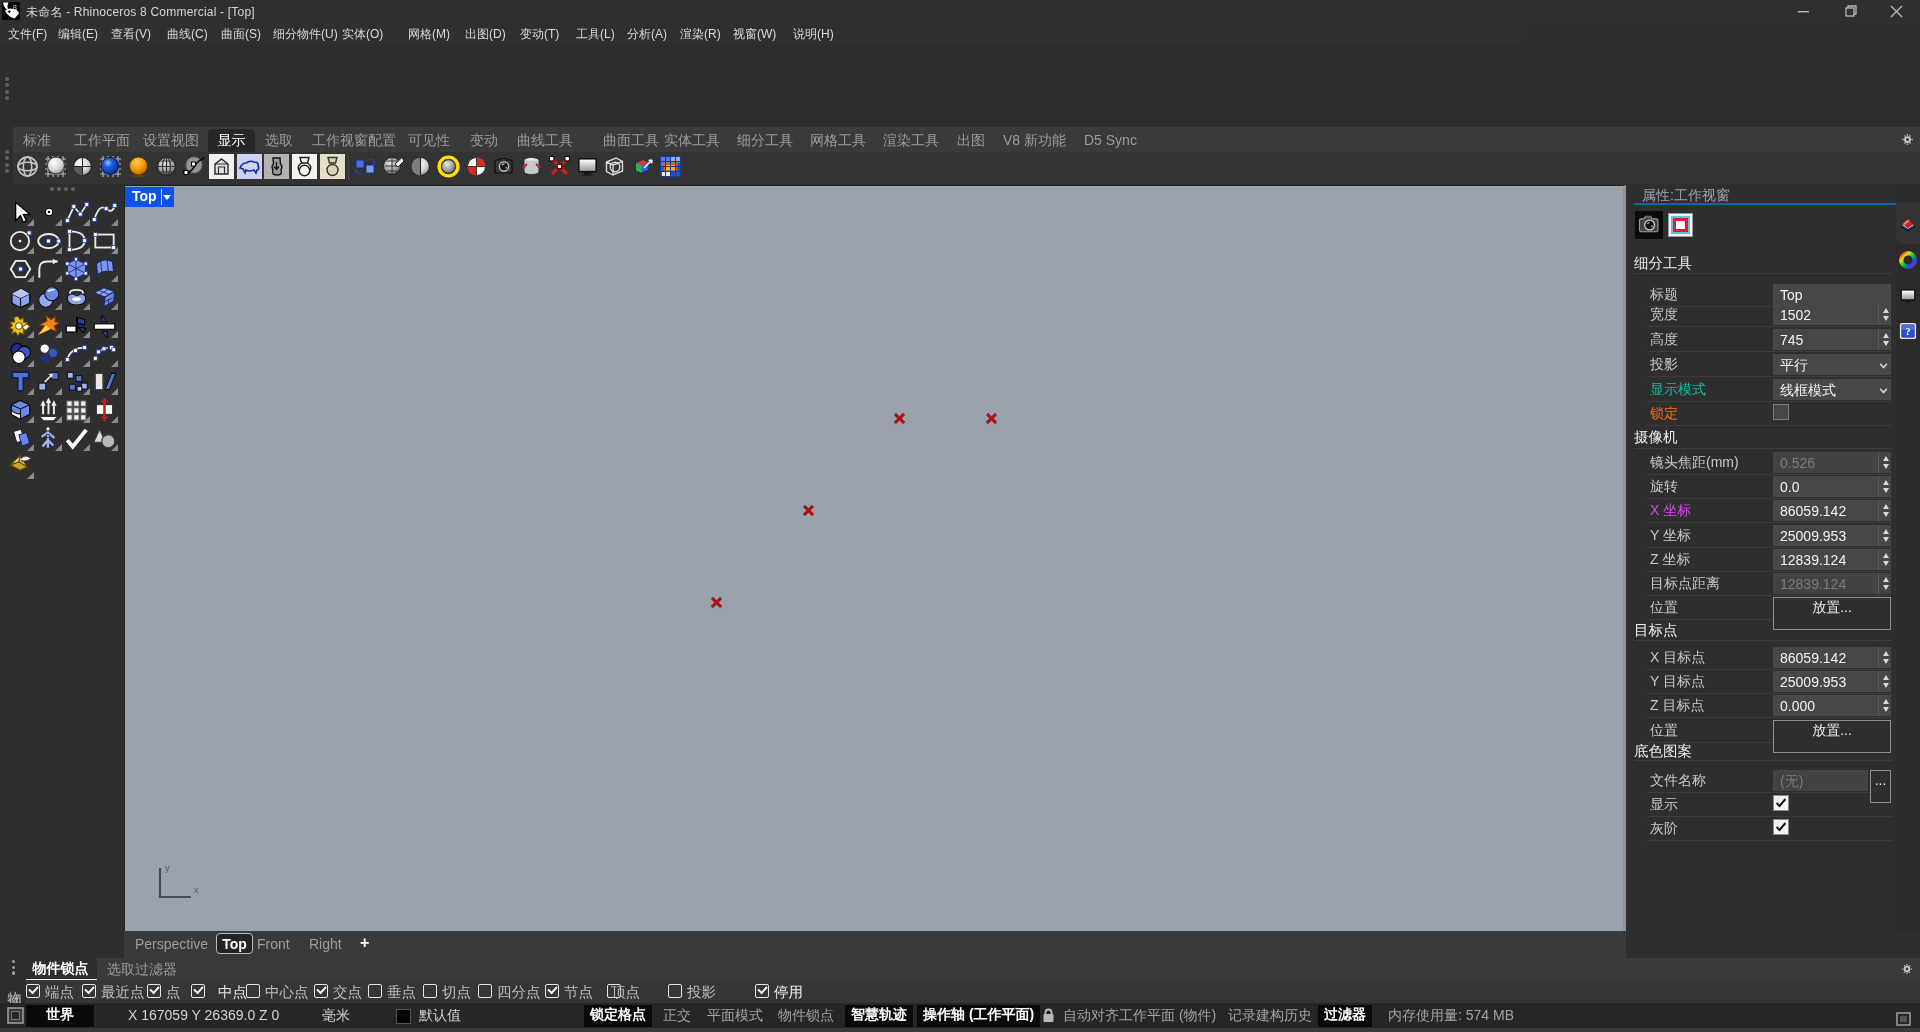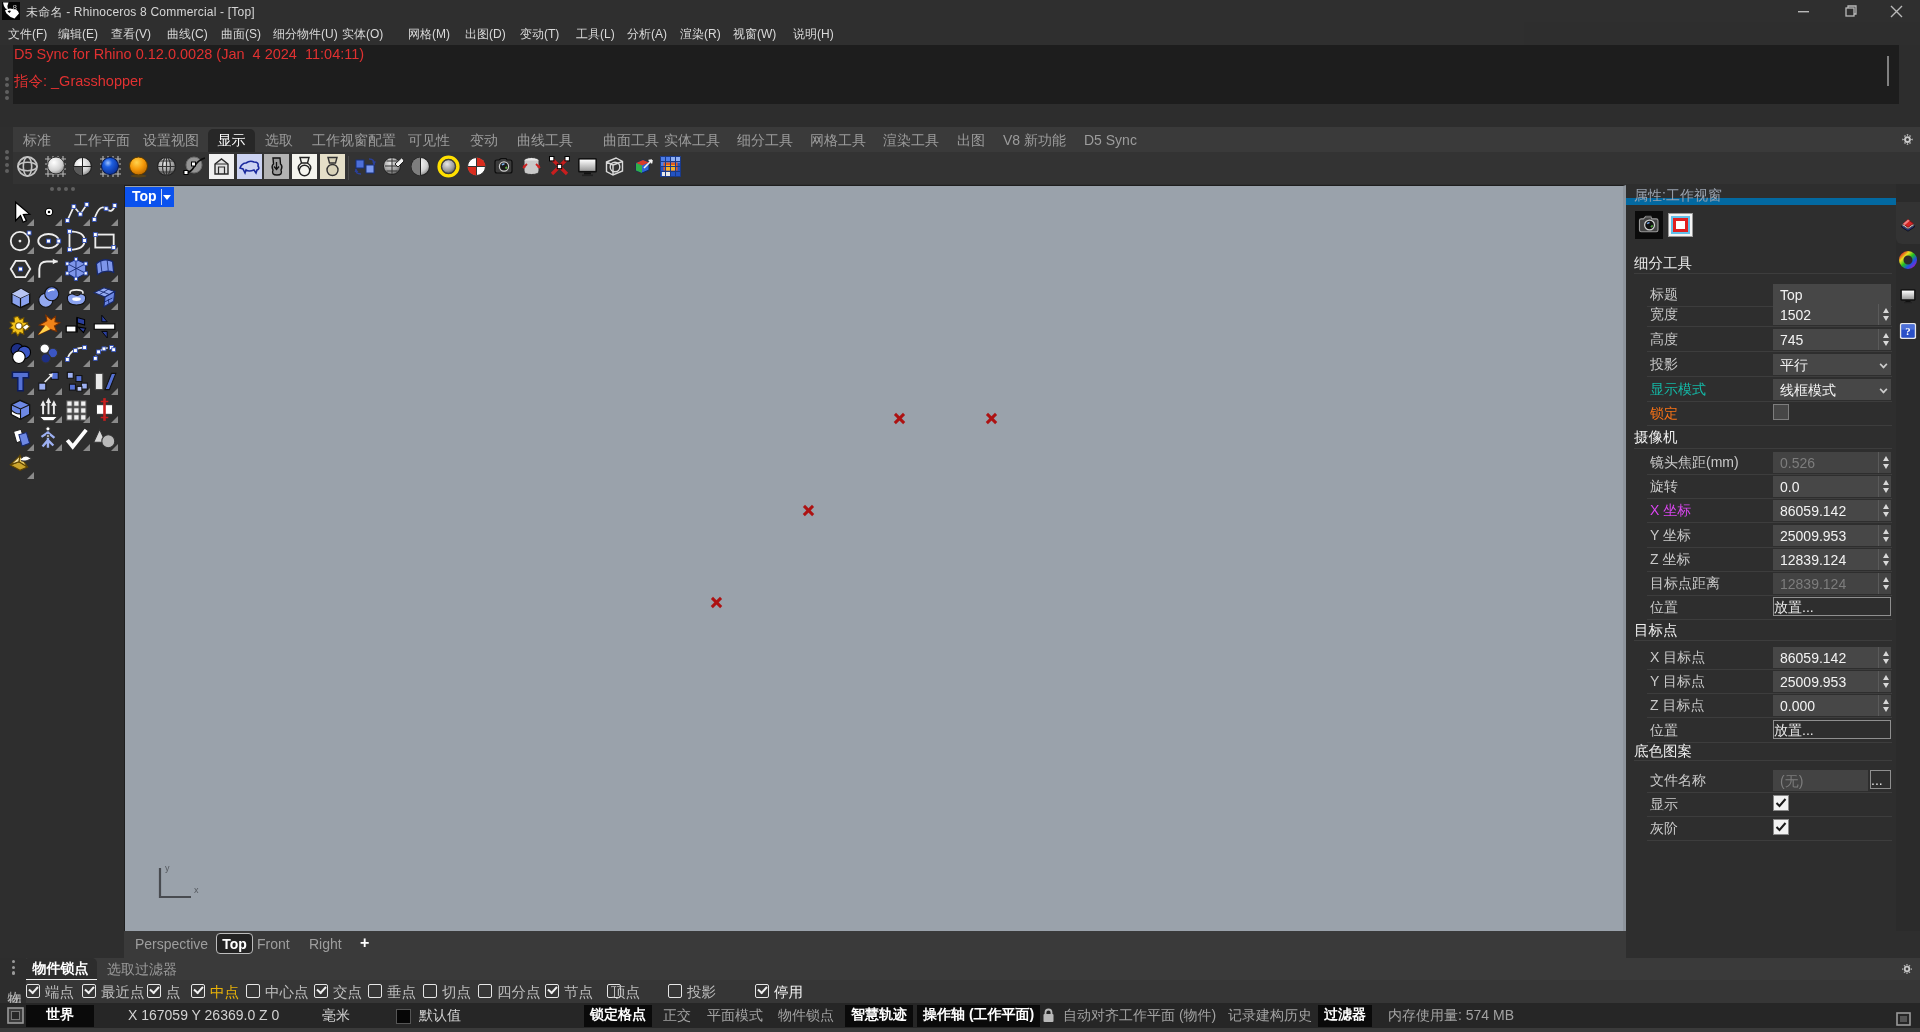--- a/index.html
+++ b/index.html
@@ -27,31 +27,31 @@
 #vplabel{position:absolute;left:0;top:1px;width:49px;height:20px;background:#0b52ee}
 #vplabel b{position:absolute;left:7px;top:1px;color:#fff;font-size:14px;font-weight:bold}
 #vplabel .sep{position:absolute;right:12px;top:2px;width:1px;height:16px;background:#cfd6e8}
 #vplabel .tri{position:absolute;right:3px;top:8px;width:0;height:0;border-left:4px solid transparent;border-right:4px solid transparent;border-top:5px solid #fff}
 .xmark{position:absolute;width:11px;height:11px}
 .xmark:before,.xmark:after{content:"";position:absolute;left:-1px;top:4px;width:13px;height:3.2px;background:#ad1212}
 .xmark:before{transform:rotate(45deg)}
 .xmark:after{transform:rotate(-45deg)}
 #axis{position:absolute;left:33px;top:679px}
 #rpanel{left:1626px;top:184px;width:294px;height:772px;background:#2e2e2e;color:#c9c9c9;font-size:14px}
-#rphead{position:absolute;left:0;top:0;width:270px;height:21px;border-bottom:7px solid #0369a1;color:#9aa3b0;font-size:14px}
+#rphead{position:absolute;left:8px;top:0;width:270px;height:21px;border-bottom:2px solid #0369a1;color:#9aa3b0;font-size:14px}
 .prow{position:absolute;left:21px;width:245px;height:25px;border-bottom:1px solid #3d3d3d}
 .plabel{position:absolute;left:3px;top:4px;color:#cwhite;white-space:nowrap}
 .psec{position:absolute;left:8px;color:#ededed;white-space:nowrap;font-size:14.5px}
 .pfield{position:absolute;left:126px;top:2px;width:118px;height:21px;background:#474747;color:#f2f2f2}
 .pfield .t{position:absolute;left:7px;top:3px;font-size:14px;white-space:nowrap}
 .spin{position:absolute;right:0;top:0;width:13px;height:21px;border-left:1px solid #5a5a5a}
 .spin:before{content:"";position:absolute;left:3.5px;top:4px;border-left:3.5px solid transparent;border-right:3.5px solid transparent;border-bottom:5px solid #d8d8d8}
 .spin:after{content:"";position:absolute;left:3.5px;bottom:4px;border-left:3.5px solid transparent;border-right:3.5px solid transparent;border-top:5px solid #d8d8d8}
 .chev{position:absolute;right:4px;top:7px;width:7px;height:7px;border-right:2px solid #ccc;border-bottom:2px solid #ccc;transform:rotate(45deg) scale(.8,.8);transform-origin:center}
-.pbtn{position:absolute;left:126px;top:2px;width:118px;height:19px;background:#2e2e2e;border:1px solid #8f8f8f;color:#e8e8e8;text-align:left;font-size:14px;line-height:19px}
+.pbtn{position:absolute;left:126px;top:2px;width:118px;height:33px;background:#2e2e2e;border:1px solid #8f8f8f;color:#e8e8e8;text-align:center;font-size:14px;line-height:19px}
 .dis{background:#434343!important}
 .dis .t{color:#7d7d7d!important}
 #vtabs{left:124px;top:931px;width:1502px;height:27px;background:#3a3a3a;color:#9e9e9e;font-size:14px}
 #vtabs span{position:absolute;top:5px}
 #osnaprow{left:0;top:958px;width:1920px;height:22px;background:#3a3a3a}
 #cbrow{left:0;top:980px;width:1920px;height:23px;background:#363636;color:#bdbdbd;font-size:14.5px}
 .cb{position:absolute;top:4px;width:14px;height:14px;border:1.4px solid #e6e6e6;border-radius:2px}
 .cb.on:before{content:"";position:absolute;left:2px;top:1px;width:7px;height:4px;border-left:2.2px solid #efefef;border-bottom:2.2px solid #efefef;transform:rotate(-48deg)}
 .cblabel{position:absolute;top:3px}
 #statusbar{left:0;top:1003px;width:1920px;height:25px;background:#262626;color:#a2a2a2;font-size:14px}
@@ -104,25 +104,20 @@
     <span style="left:733px">视窗(W)</span>
     <span style="left:793px">说明(H)</span>
 </div>
 <div class="abs" id="cmd">
  <div class="grip" style="top:29px">
       <i></i>
       <i></i>
       <i></i>
       <i></i>
     </div>
- <div id="cmdhist">
-  <div style="position:absolute;left:1px;top:1px">D5 Sync for Rhino 0.12.0.0028 (Jan&nbsp; 4 2024&nbsp; 11:04:11)</div>
-  <div style="position:absolute;left:1px;top:27px">指令: _Grasshopper</div>
-  <div style="position:absolute;right:10px;top:11px;width:2px;height:30px;background:#808080"></div>
- </div>
 </div>
 <div class="abs" id="tabrow">
  <div style="position:absolute;left:0;top:0;width:13px;height:57px;background:#2e2e2e"></div>
  <span style="left:23px">标准</span>
     <span style="left:74px">工作平面</span>
     <span style="left:143px">设置视图</span>
  <div id="tabsel">显示</div>
  <span style="left:265px">选取</span>
     <span style="left:312px">工作视窗配置</span>
     <span style="left:408px">可见性</span>
@@ -911,21 +906,21 @@
     <div style="writing-mode:vertical-lr;letter-spacing:3px">物件</div>
   </div>
 <div class="abs" id="cbrow">
 <div class="cb on" style="left:26px"></div>
 <div class="cblabel" style="left:45px;color:#bdbdbd">端点</div>
 <div class="cb on" style="left:82px"></div>
 <div class="cblabel" style="left:101px;color:#bdbdbd">最近点</div>
 <div class="cb on" style="left:147px"></div>
 <div class="cblabel" style="left:166px;color:#bdbdbd">点</div>
 <div class="cb on" style="left:191px"></div>
-<div class="cblabel" style="left:210px;color:#eab308">中点</div>
+<div class="cblabel" style="left:218px;color:#e5e5e5">中点</div>
 <div class="cb" style="left:246px"></div>
 <div class="cblabel" style="left:265px;color:#bdbdbd">中心点</div>
 <div class="cb on" style="left:314px"></div>
 <div class="cblabel" style="left:333px;color:#bdbdbd">交点</div>
 <div class="cb" style="left:368px"></div>
 <div class="cblabel" style="left:387px;color:#bdbdbd">垂点</div>
 <div class="cb" style="left:423px"></div>
 <div class="cblabel" style="left:442px;color:#bdbdbd">切点</div>
 <div class="cb" style="left:478px"></div>
 <div class="cblabel" style="left:497px;color:#bdbdbd">四分点</div>

